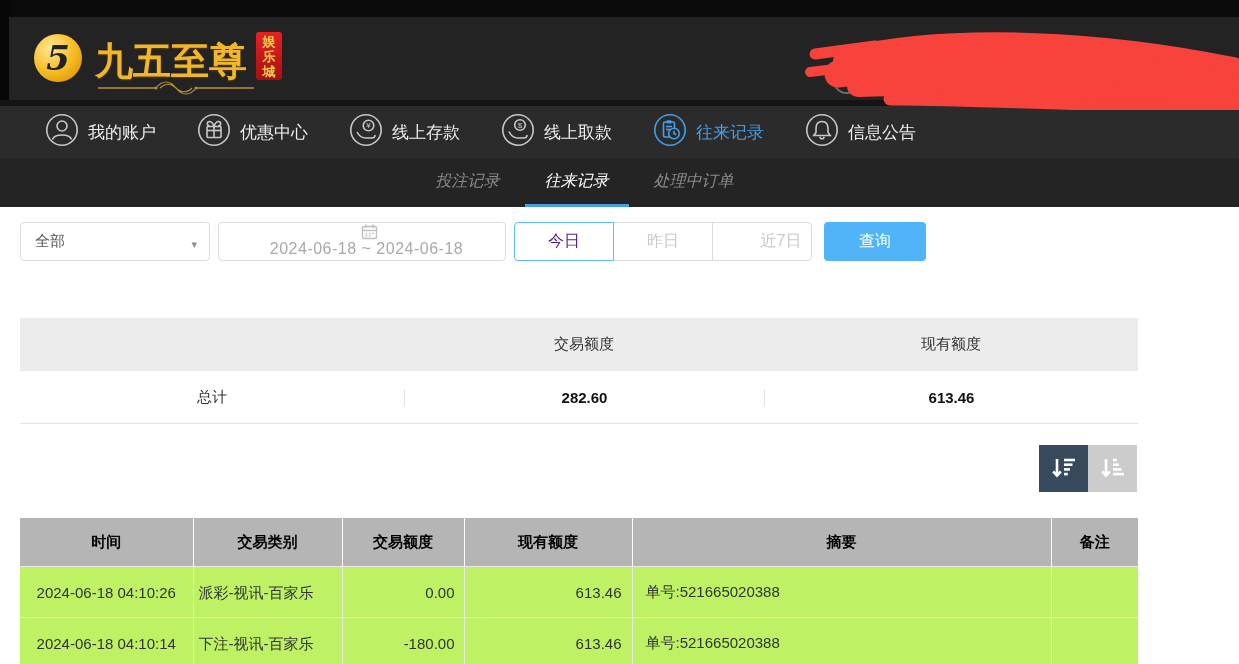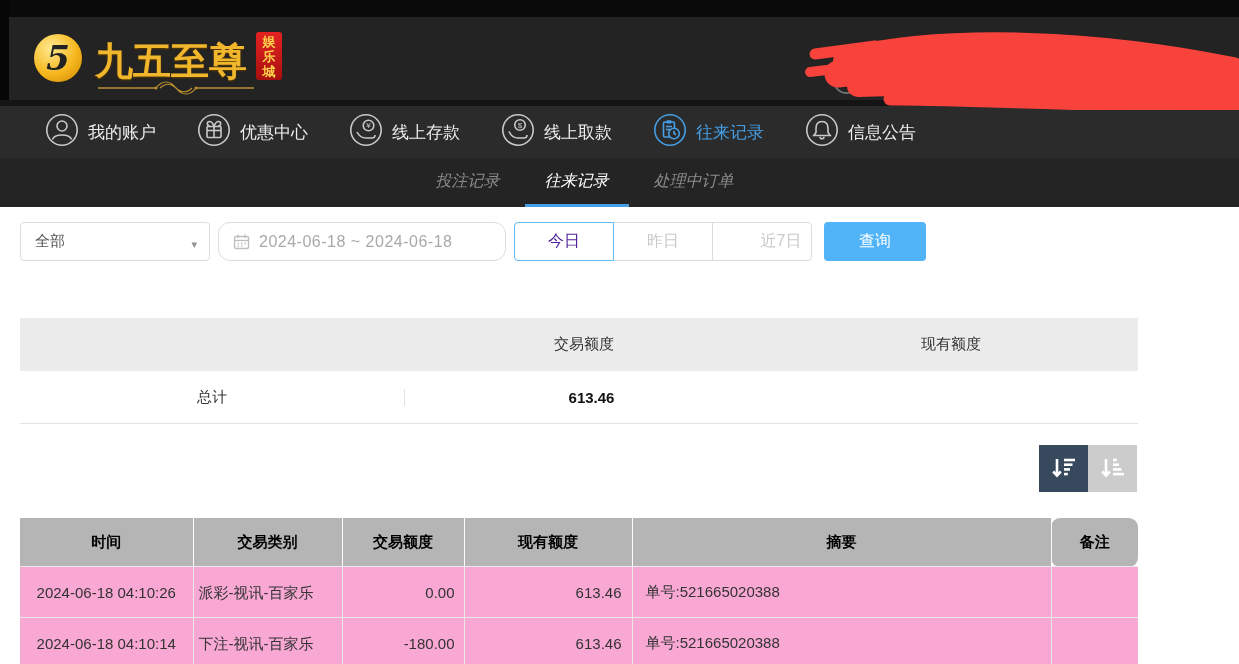--- a/index.html
+++ b/index.html
@@ -38,21 +38,21 @@
   
   .subnav-inner{display:flex;gap:5px;transform:translateX(-35px);}
   .subtab{padding:0 20px;line-height:46px;font-size:16px;color:#8b8b8b;cursor:pointer;box-sizing:border-box;height:49px;}
   .subtab.active{color:#fff;border-bottom:3px solid #459fe6;}
 
   
   .filters{position:absolute;left:20px;top:222px;height:39px;display:flex;align-items:stretch;}
   .type-select{position:relative;width:190px;border:1px solid #dcdcdc;border-radius:4px;display:flex;align-items:center;box-sizing:border-box;background:#fff;cursor:pointer;}
   .type-select .sel-text{margin-left:14px;font-size:15px;color:#555;}
   .type-select .caret{position:absolute;right:12px;top:15px;font-size:11px;color:#8f8f8f;}
-  .date-box{position:relative;margin-left:8px;width:288px;border:1px solid #dcdcdc;border-radius:12px;display:flex;align-items:center;box-sizing:border-box;background:#fff;cursor:pointer;}
+  .date-box{position:relative;margin-left:8px;width:288px;border:1px solid #dcdcdc;border-radius:4px;display:flex;align-items:center;box-sizing:border-box;background:#fff;cursor:pointer;flex-direction:column;}
   .date-box .cal{margin-left:14px;display:flex;}
   .date-box .date-text{margin-left:9px;font-size:16px;color:#a9a9a9;letter-spacing:.5px;}
   .range-group{display:flex;margin-left:8px;}
   .range-btn{width:100px;border:1px solid #dcdcdc;background:#fff;font-size:16px;color:#c9c9c9;box-sizing:border-box;cursor:pointer;margin-left:-1px;position:relative;}
   .range-btn:first-child{border-radius:4px 0 0 4px;margin-left:0;}
   .range-btn:last-child{border-radius:0 4px 4px 0;padding-left:44px;}
   .range-btn.active{border-color:#61bbf6;color:#4c1d95;z-index:2;}
   .search-btn{margin-left:12px;width:102px;border:none;border-radius:4px;background:#51b3f8;color:#fff;font-size:16px;cursor:pointer;}
 
   
@@ -67,22 +67,22 @@
 
   
   .sort-bar{position:absolute;left:1039px;top:445px;display:flex;}
   .sort-btn{width:49px;height:47px;display:flex;align-items:center;justify-content:center;border:none;cursor:pointer;padding:0;}
   .sort-btn.desc{background:#374a5d;}
   .sort-btn.asc{background:#cccccc;}
 
   
   .records{position:absolute;left:20px;top:518px;width:1118px;border-collapse:collapse;table-layout:fixed;font-size:15px;}
   .records thead th{background:#b5b5b5;color:#000000;font-weight:600;height:46px;border-right:1px solid #fdfdfd;}
-  .records thead th:last-child{border-right:none;border-radius:9px;}
-  .records tbody td{height:46px;border:1px solid #e8e8e8;color:#333;background:#f9a8d4;}
+  .records thead th:last-child{border-right:none;}
+  .records tbody td{height:46px;border:1px solid #e8e8e8;color:#333;background:#bef264;}
   .records tbody tr td:first-child{border-left:none;}
   .records tbody tr td:last-child{border-right:none;}
   .td-time{text-align:center;}
   .td-type{text-align:left;padding:2px 26px 2px 5px;line-height:21px;}
   .td-amount{text-align:right;padding-right:9px;}
   .td-balance{text-align:right;padding-right:10px;}
   .td-summary{text-align:left;padding-left:13px;}
 </style>
 </head>
 <body>
@@ -251,20 +251,21 @@
   </div>
 
   <div class="summary">
     <div class="s-head">
       <div class="s-c0"></div>
       <div class="s-c1">交易额度</div>
       <div class="s-c2">现有额度</div>
     </div>
     <div class="s-row">
       <div class="s-c0">总计</div>
+      <div class="s-c1">282.60</div>
       <div class="s-c2">613.46</div>
     </div>
   </div>
 
   <div class="sort-bar">
     <button class="sort-btn desc">
       <span>
         <svg width="27" height="27" viewBox="0 0 27 27" fill="none" stroke="#fff" stroke-width="2.6">
           <line x1="7" y1="5" x2="7" y2="21"></line>
             <path d="M3.2 17.5 L7 21.5 L10.8 17.5"></path>

